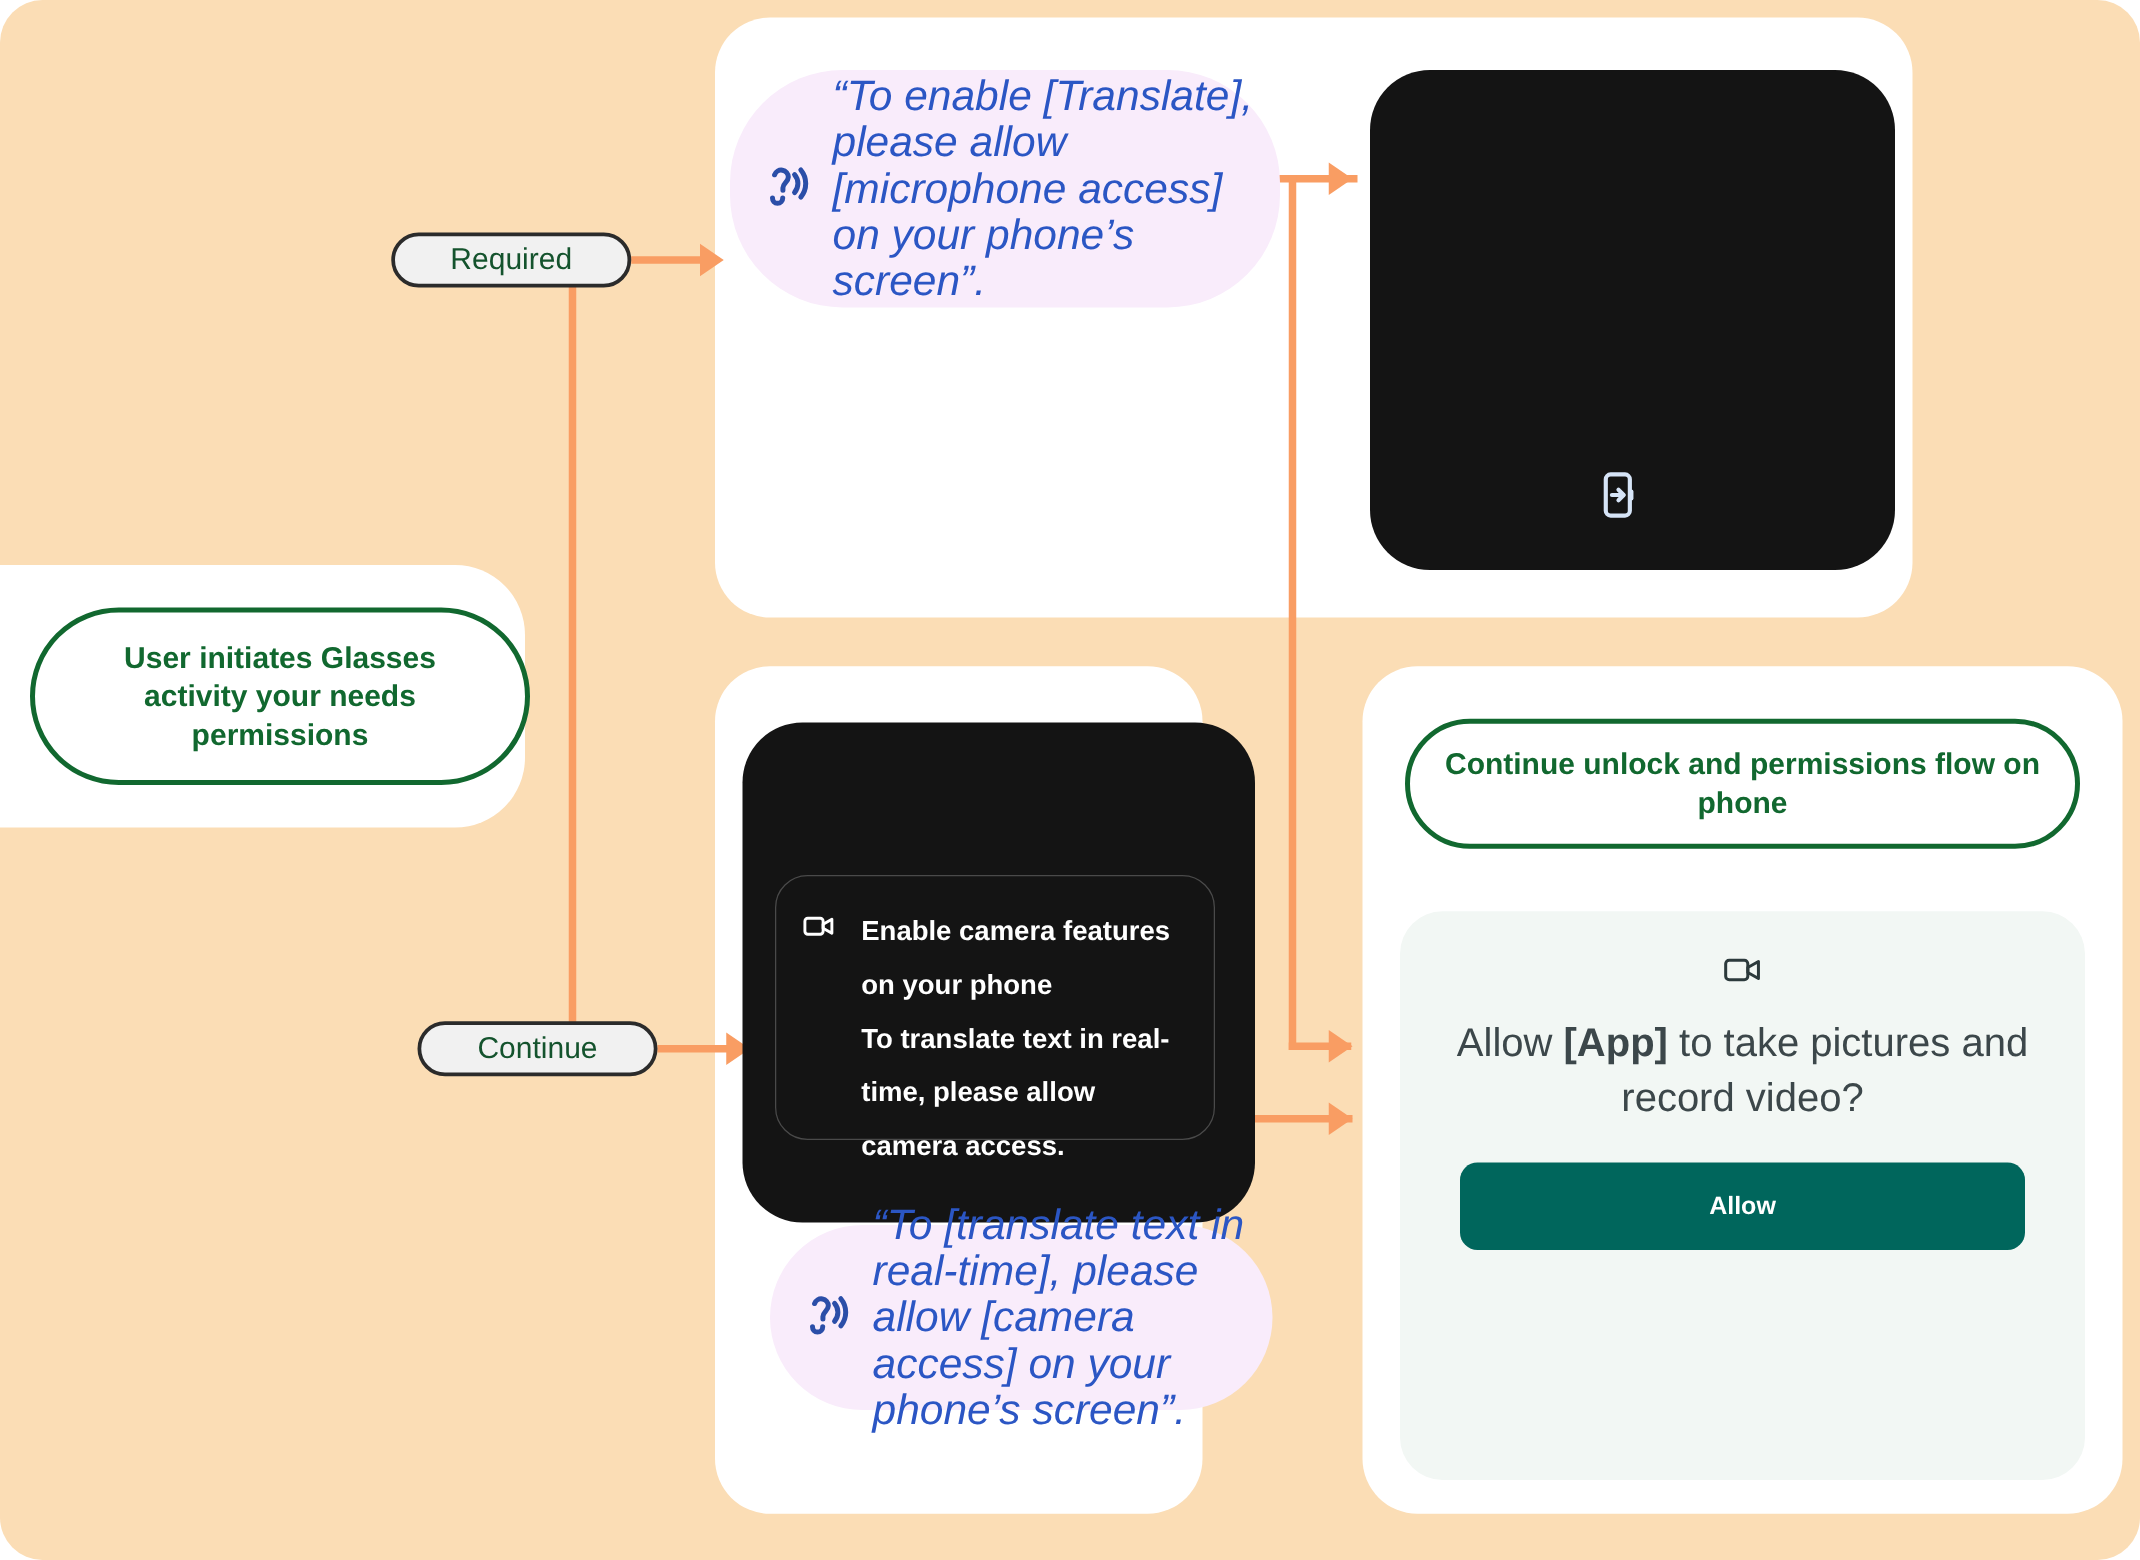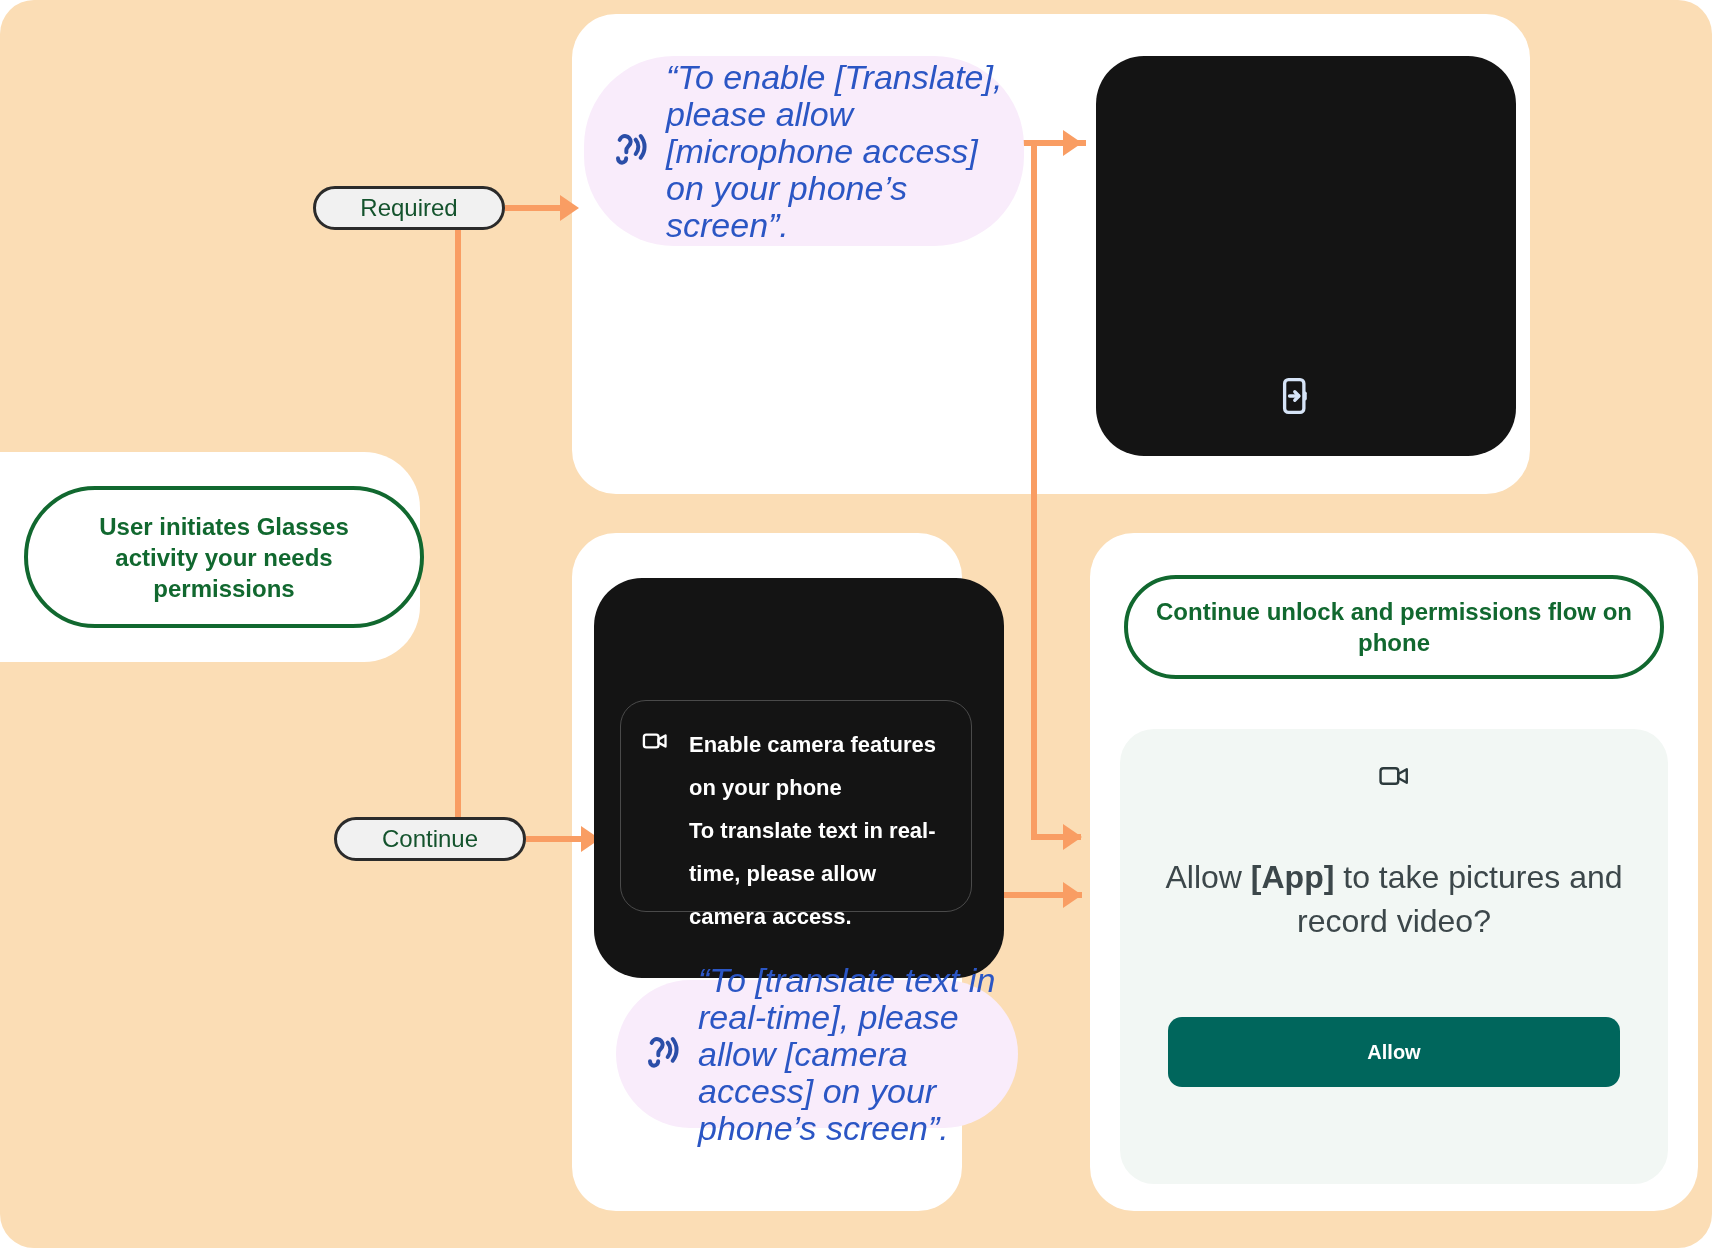--- a/index.html
+++ b/index.html
@@ -48,21 +48,21 @@
   #notif-card .n-ico{flex:0 0 auto;margin-top:4px;}
   #notif-card .n-body{margin-left:20px;color:#ffffff;font-weight:bold;font-size:22px;line-height:43px;}
 
   
   #continue-node{position:absolute;left:1124px;top:575px;width:540px;height:104px;border:4px solid #11682F;
     border-radius:56px;display:flex;align-items:center;justify-content:center;box-sizing:border-box;}
   #continue-node .txt{color:#11682F;font-weight:bold;font-size:24px;line-height:31px;text-align:center;width:480px;}
 
   
   #perm-dialog{position:absolute;left:1120px;top:729px;width:548px;height:455px;background:#F2F7F4;border-radius:34px;
-    display:flex;flex-direction:column;align-items:center;padding-top:30px;box-sizing:border-box;gap:44px;}
+    display:flex;flex-direction:column;align-items:center;padding-top:30px;box-sizing:border-box;}
   #perm-dialog .cam{margin-bottom:14px;}
   #perm-dialog .q{color:#3C474A;font-size:32px;line-height:44px;text-align:center;width:470px;margin-bottom:30px;}
   #perm-dialog .q b{font-weight:bold;}
   .perm-btn{width:452px;height:70px;background:#00665C;border-radius:14px;color:#ffffff;font-size:20px;font-weight:bold;
     display:flex;align-items:center;justify-content:center;margin-bottom:16px;box-sizing:border-box;}
 </style>
 </head>
 <body>
 
 <div id="root">

